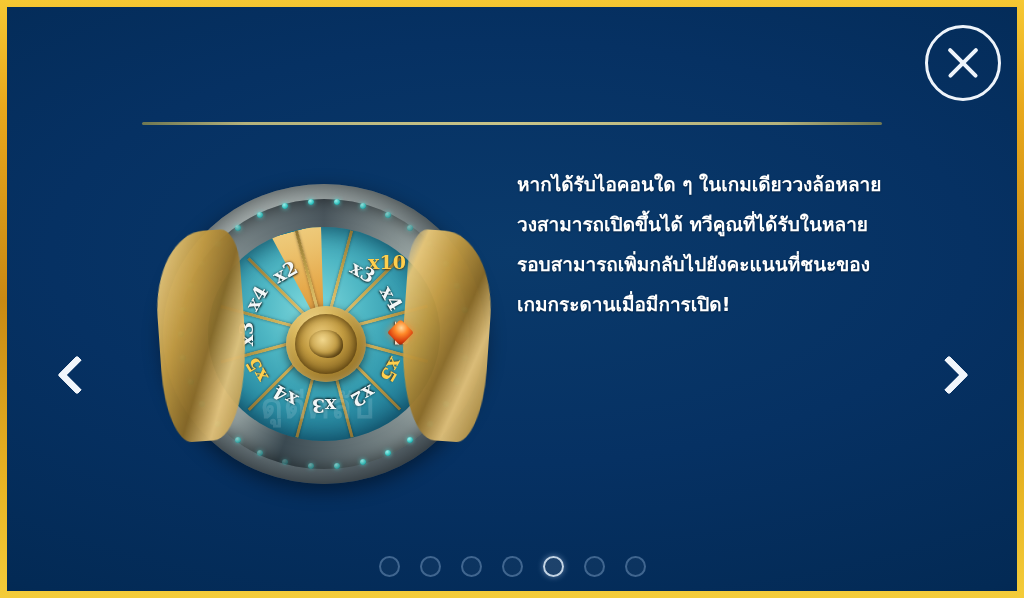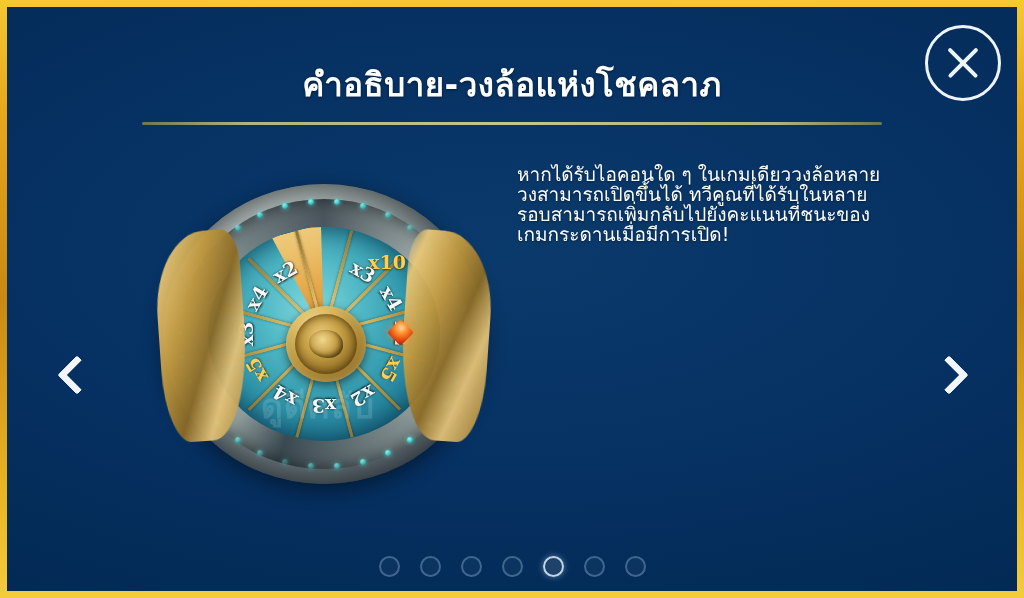--- a/index.html
+++ b/index.html
@@ -82,22 +82,22 @@
   }
 
   
   #desc {
     position: absolute;
     top: 157px;
     left: 510px;
     width: 372px;
     color: #ffffff;
     font-size: 19px;
-    font-weight: normal;
-    line-height: 20px;
+    font-weight: bold;
+    line-height: 40px;
     text-shadow: 0 1px 2px rgba(0,0,0,.4);
   }
 
   
   #wheel-art {
     position: absolute;
     left: 146px;
     top: 172px;
     width: 342px;
     height: 310px;
@@ -309,21 +309,20 @@
 <body>
 
 <div id="app">
   <div id="frame-inner">
 
     <button id="close-btn">
       <span class="x-line a"></span>
       <span class="x-line b"></span>
     </button>
 
-    <div id="title">คำอธิบาย-วงล้อแห่งโชคลาภ</div>
     <div id="title-rule"></div>
 
     <div id="desc">หากได้รับไอคอนใด ๆ ในเกมเดียววงล้อหลายวงสามารถเปิดขึ้นได้ ทวีคูณที่ได้รับในหลายรอบสามารถเพิ่มกลับไปยังคะแนนที่ชนะของเกมกระดานเมื่อมีการเปิด!</div>
 
     <div id="wheel-art">
       <div id="ring-outer"></div>
       <div id="ring-bevel"></div>
       <div class="wheel-layer" id="gem-layer">
           <span class="gem" style="left: 311px; top: 152px; opacity: 0.35;"></span>
           <span class="gem" style="left: 308.565px; top: 176.439px; opacity: 0.55;"></span>

